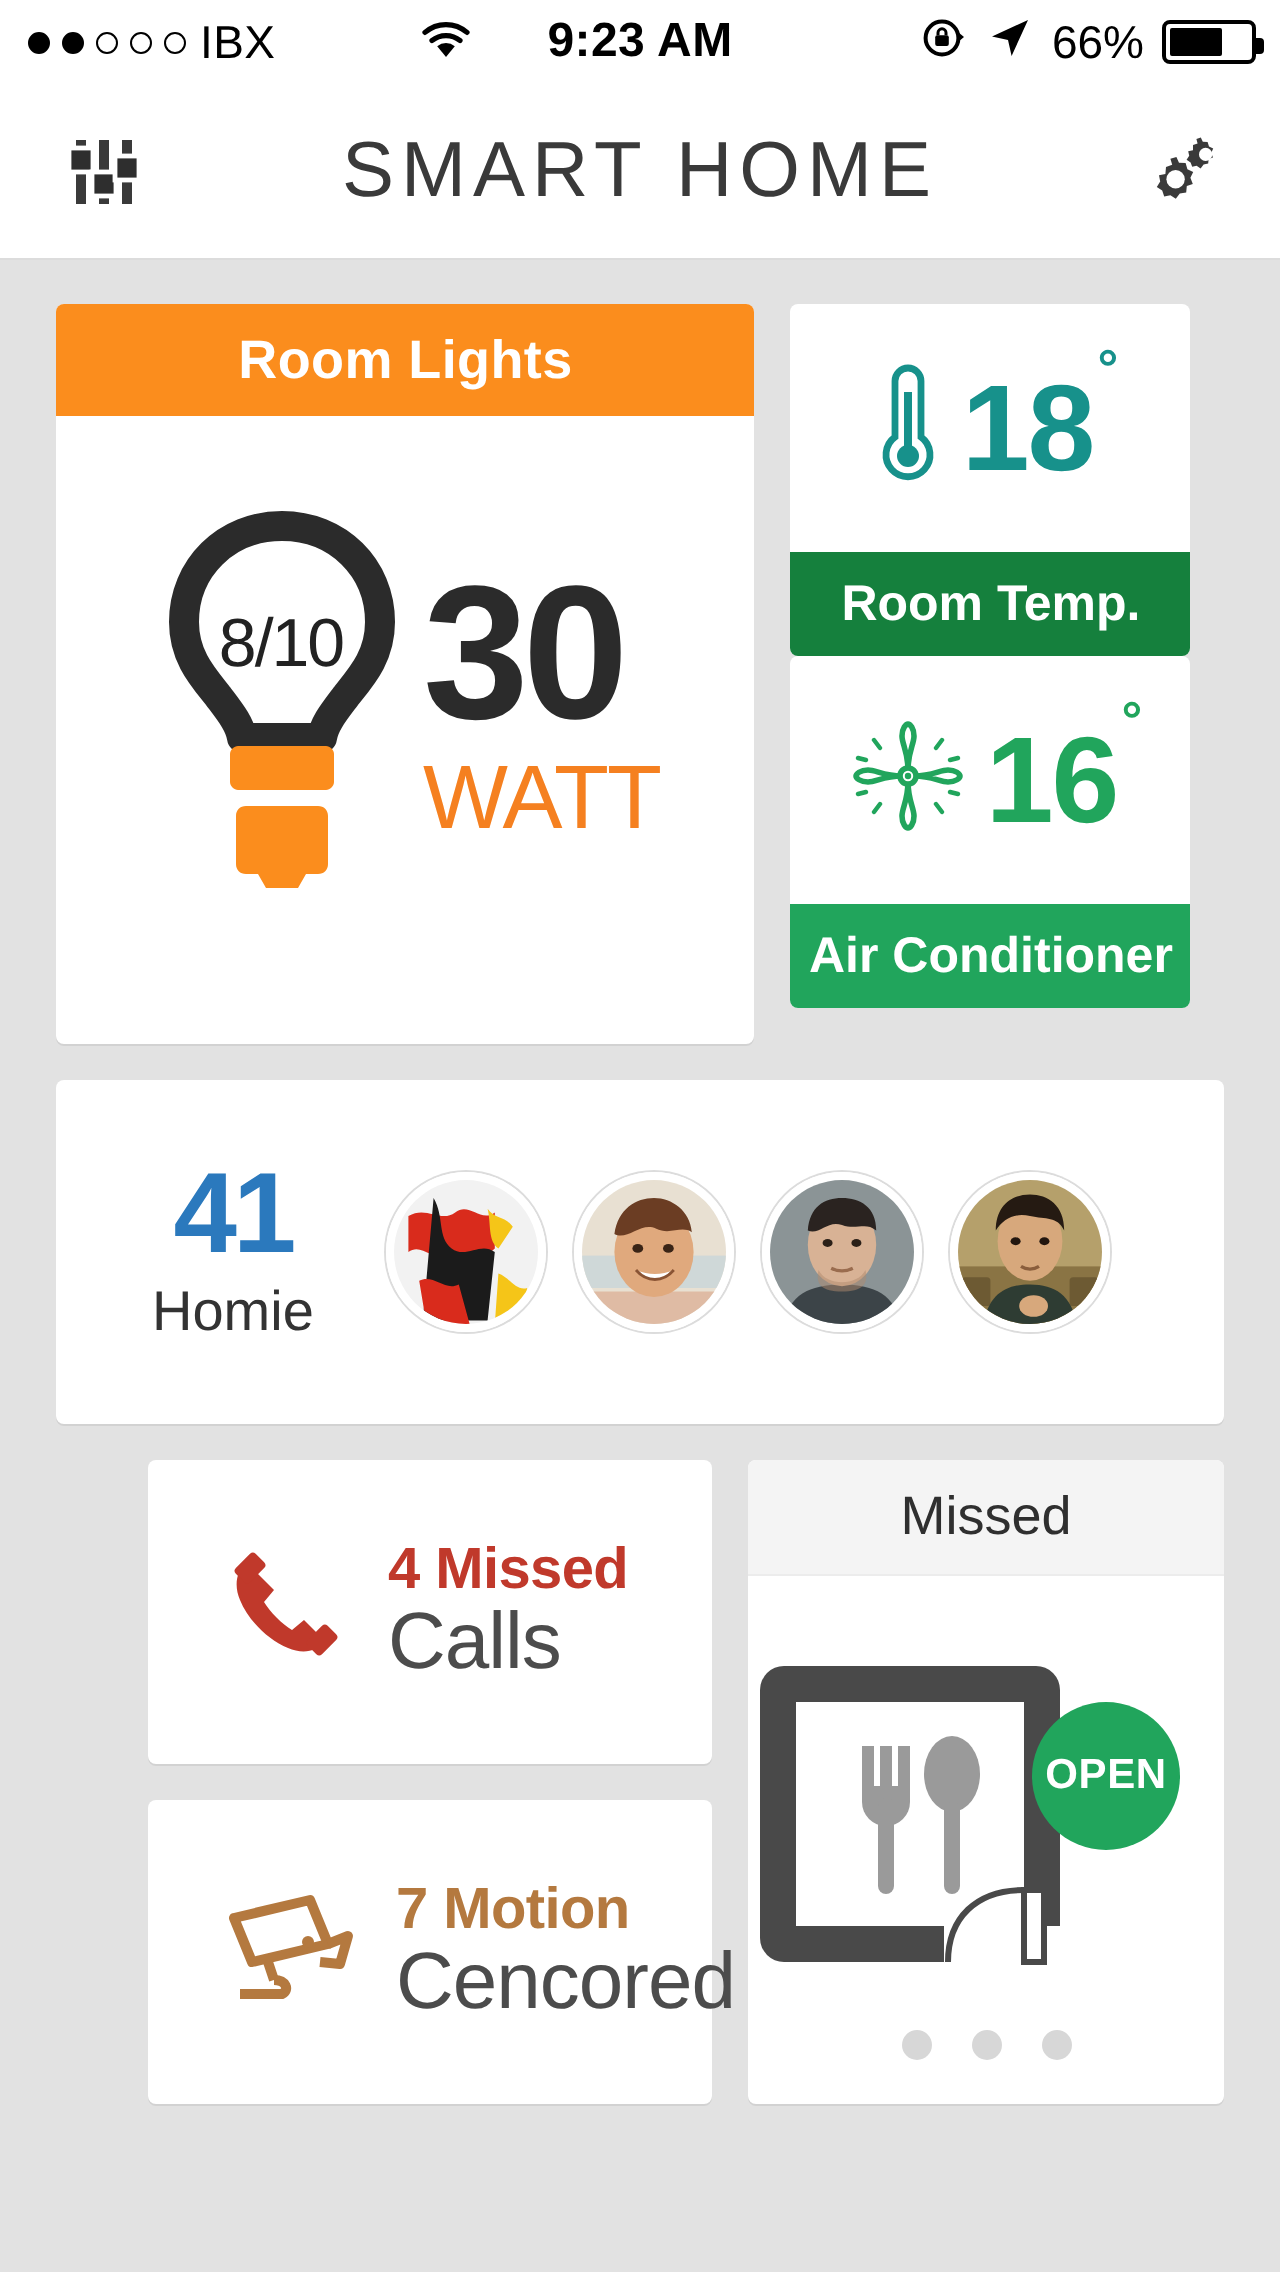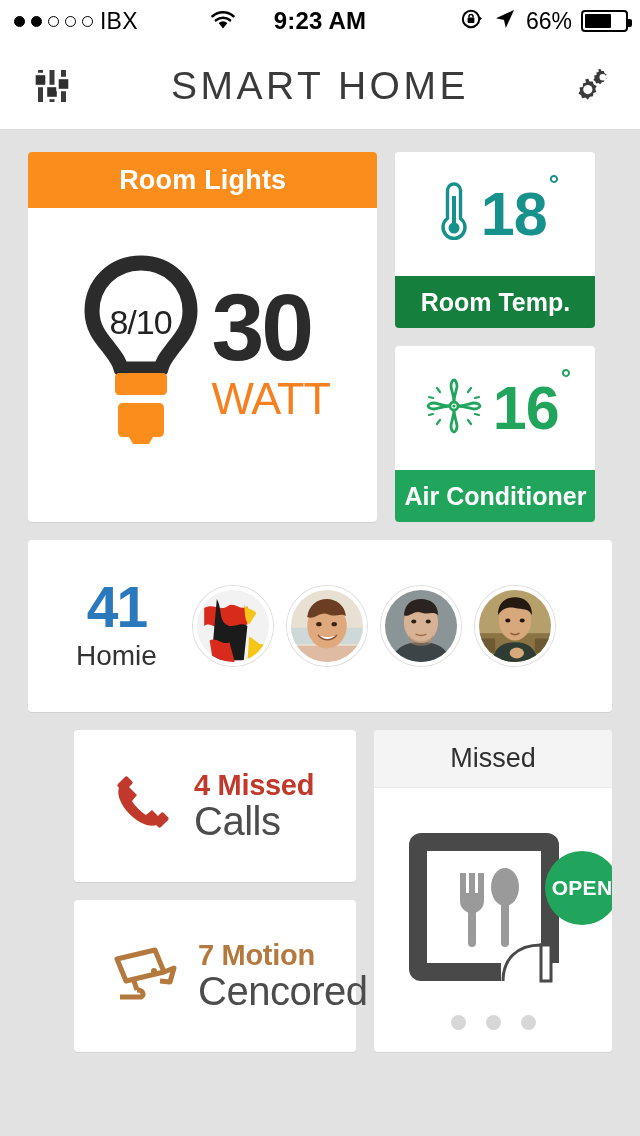--- a/index.html
+++ b/index.html
@@ -76,21 +76,21 @@
   .watt-num {
     font-size:95px; font-weight:700; color:#2b2b2b; line-height:.92;
     letter-spacing:-3px;
   }
   .watt-lbl1, .watt-lbl2 {
     font-size:45px; font-weight:300; color:#f58020; line-height:1.02; letter-spacing:-1px;
   }
   .watt-lbl1 { margin-top:4px; }
 
   
-  .right-col { display:flex; flex-direction:column; gap:18px; width:228px; }
+  .right-col { display:flex; flex-direction:column; width:228px; }
   .mini-card { width:200px; height:176px; overflow:hidden; display:flex; flex-direction:column; border-radius:4px; background:#fff;}
   .mini-top { flex:1; display:flex; align-items:center; justify-content:center; gap:8px; }
   .mini-val { font-size:61px; font-weight:700; line-height:1; letter-spacing:-1px; position:relative; }
   .deg {
     font-size:26px; font-weight:700; vertical-align:super; position:relative; top:-20px; left:2px;
   }
   .mini-bar {
     height:52px; display:flex; align-items:center; justify-content:center;
     color:#fff; font-size:25px; font-weight:700;
   }
@@ -122,21 +122,21 @@
   .info-l2 { font-size:40px; font-weight:400; color:#4c4c4c; letter-spacing:-.5px; margin-top:1px;}
   .red { color:#c0392b; }
   .brown { color:#b4793f; }
 
   
   .doors-card { width:284px; height:322px; overflow:hidden; display:flex; flex-direction:column; }
   .doors-head {
     height:58px; background:#f4f4f4; display:flex; align-items:center; justify-content:center;
     font-size:27px; font-weight:400; color:#2f2f2f; border-bottom:1px solid #ececec;
   }
-  .doors-body { flex:1; position:relative; display:flex; align-items:center; justify-content:center;text-decoration:underline; }
+  .doors-body { flex:1; position:relative; display:flex; align-items:center; justify-content:flex-start;text-decoration:underline; }
   .door-illus { position:relative; margin-top:-14px; }
   .open-badge {
     position:absolute; right:-36px; top:24px; width:74px; height:74px; border-radius:50%;
     background:#21a55c; color:#fff; display:flex; align-items:center; justify-content:center;
     font-size:21px; font-weight:700; letter-spacing:.3px;
   }
   .pager { position:absolute; bottom:22px; left:0; right:0; display:flex; justify-content:center; gap:20px; }
   .pdot { width:15px; height:15px; border-radius:50%; background:#d7d7d7; }
 </style>
 </head>

